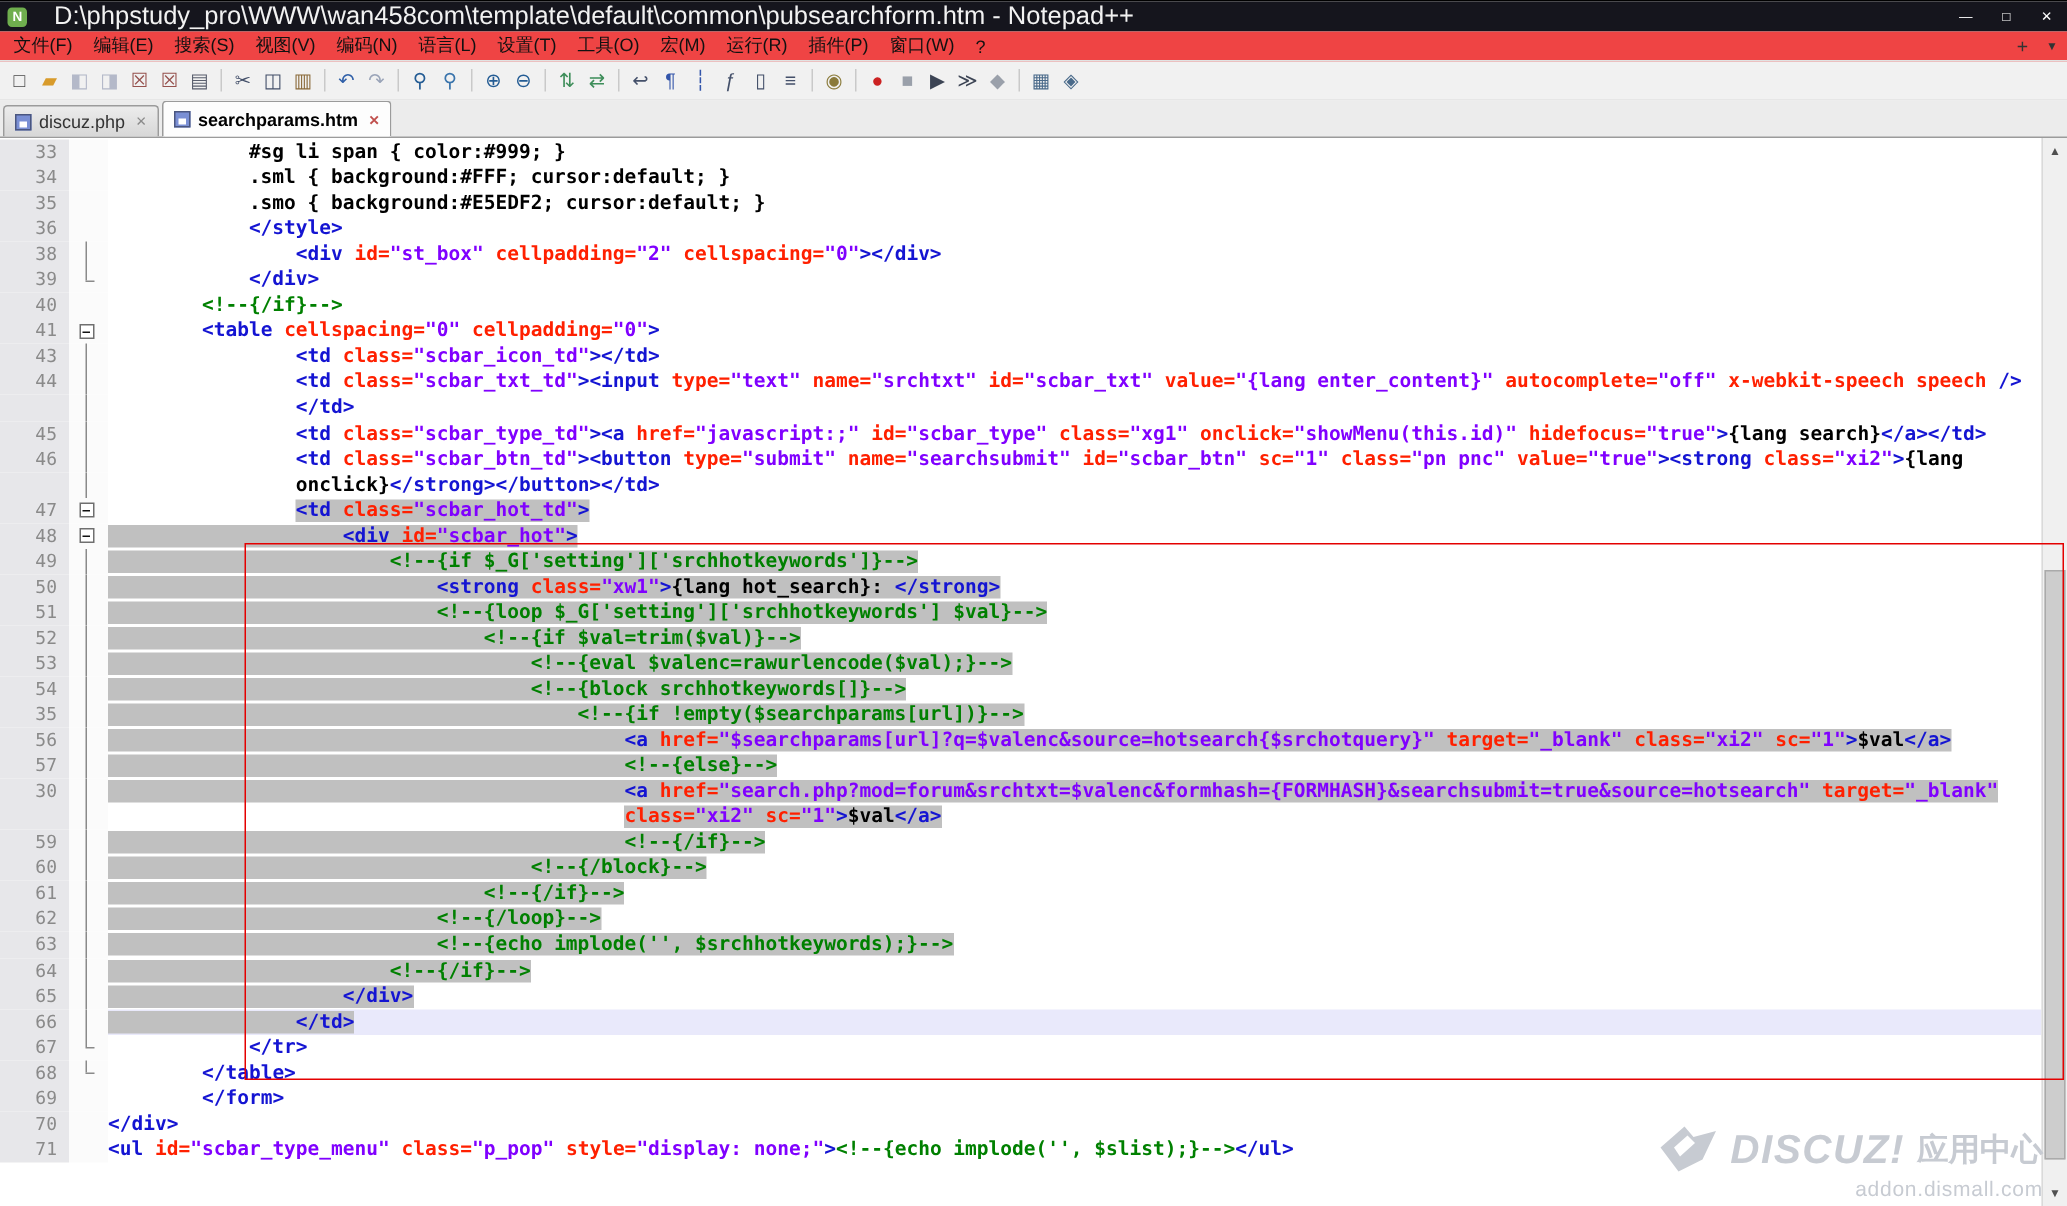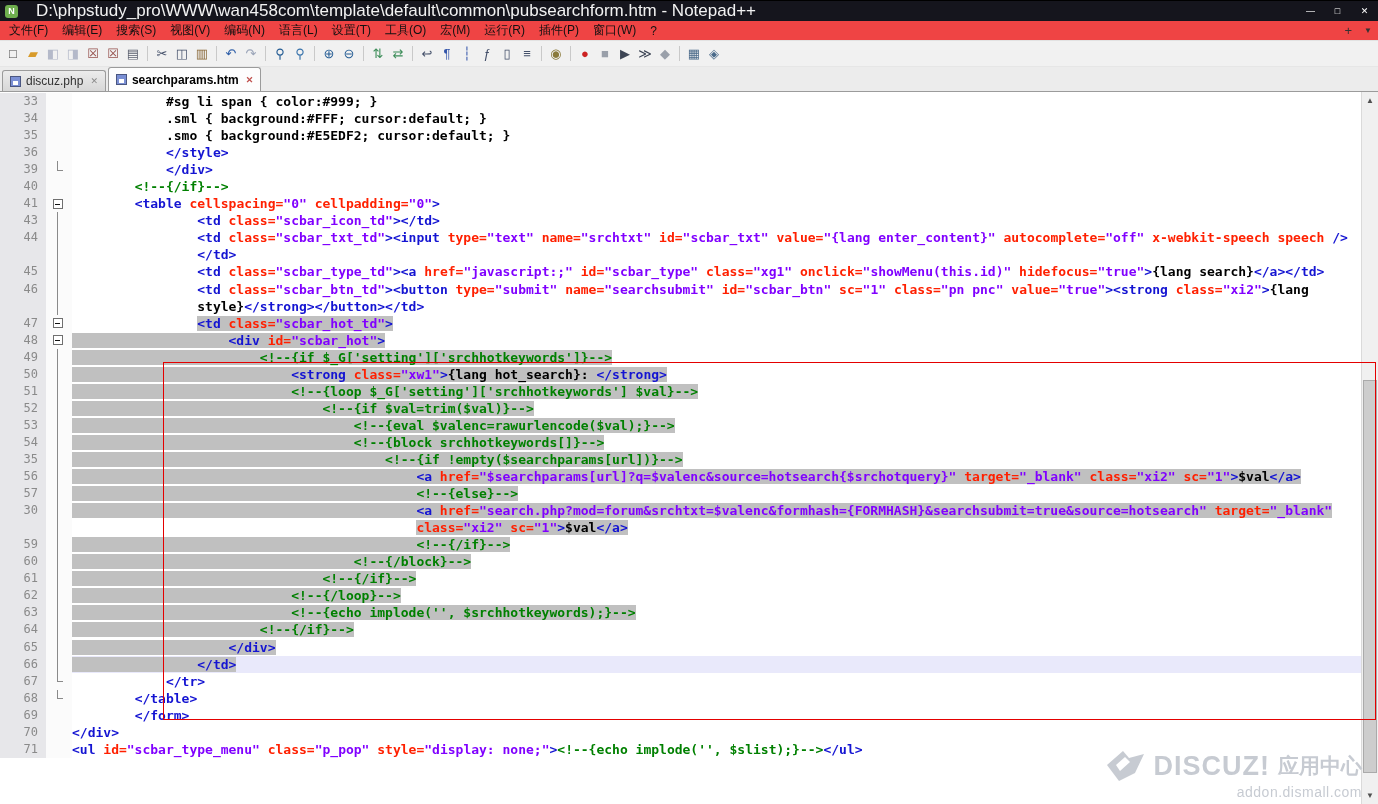--- a/index.html
+++ b/index.html
@@ -54,21 +54,21 @@
 .tk-tx{color:var(--c-txt)}
 
 .vscroll{flex:0 0 17px;background:#f0f0f0;border-left:1px solid #dadada;display:flex;flex-direction:column;z-index:1}
 .sarrow{height:17px;display:flex;align-items:center;justify-content:center;font-size:8px;color:#505050}
 .strack{flex:1;position:relative}
 .sthumb{position:absolute;left:1px;right:1px;top:40%;height:58%;background:#cdcdcd;border:1px solid #aaa}
 
 .redbox{position:absolute;left:163px;top:361px;width:1213px;height:358px;border:1px solid var(--c-red);z-index:6;pointer-events:none}
 .watermark{position:absolute;right:16px;bottom:4px;text-align:right;color:#c7cbd2;z-index:3}
 .wm-row{display:flex;align-items:center;justify-content:flex-end;gap:8px}
-.wm-brand{font-size:27px;font-weight:bold;letter-spacing:1px}
+.wm-brand{font-size:27px;font-weight:bold;font-style:italic;letter-spacing:1px}
 .wm-cn{font-size:21px;font-weight:bold}
 .wm-domain{font-size:14px;margin-top:1px;letter-spacing:.5px}
 </style>
 </head>
 <body>
 
 <div class="window">
 
   <div class="titlebar">
     <span class="applogo"></span>
@@ -239,20 +239,25 @@
           <span class="lnum">35</span>
           <span class="fcell"></span>
           <span class="codeln">            <span class="tk-tx">.smo { background:#E5EDF2; cursor:default; }</span></span>
         </div>
         <div class="row">
           <span class="lnum">36</span>
           <span class="fcell"></span>
           <span class="codeln">            <span class="tk-tg">&lt;/style&gt;</span></span>
         </div>
         <div class="row">
+          <span class="lnum">38</span>
+          <span class="fcell line"></span>
+          <span class="codeln">                <span class="tk-tg">&lt;div</span><span class="tk-at"> id=</span><span class="tk-vl">"st_box"</span><span class="tk-at"> cellpadding=</span><span class="tk-vl">"2"</span><span class="tk-at"> cellspacing=</span><span class="tk-vl">"0"</span><span class="tk-tg">&gt;&lt;/div&gt;</span></span>
+        </div>
+        <div class="row">
           <span class="lnum">39</span>
           <span class="fcell corner"></span>
           <span class="codeln">            <span class="tk-tg">&lt;/div&gt;</span></span>
         </div>
         <div class="row">
           <span class="lnum">40</span>
           <span class="fcell"></span>
           <span class="codeln">        <span class="tk-cm">&lt;!--{/if}--&gt;</span></span>
         </div>
         <div class="row">
@@ -281,21 +286,21 @@
           <span class="codeln">                <span class="tk-tg">&lt;td</span><span class="tk-at"> class=</span><span class="tk-vl">"scbar_type_td"</span><span class="tk-tg">&gt;&lt;a</span><span class="tk-at"> href=</span><span class="tk-vl">"javascript:;"</span><span class="tk-at"> id=</span><span class="tk-vl">"scbar_type"</span><span class="tk-at"> class=</span><span class="tk-vl">"xg1"</span><span class="tk-at"> onclick=</span><span class="tk-vl">"showMenu(this.id)"</span><span class="tk-at"> hidefocus=</span><span class="tk-vl">"true"</span><span class="tk-tg">&gt;</span><span class="tk-tx">{lang search}</span><span class="tk-tg">&lt;/a&gt;&lt;/td&gt;</span></span>
         </div>
         <div class="row">
           <span class="lnum">46</span>
           <span class="fcell line"></span>
           <span class="codeln">                <span class="tk-tg">&lt;td</span><span class="tk-at"> class=</span><span class="tk-vl">"scbar_btn_td"</span><span class="tk-tg">&gt;&lt;button</span><span class="tk-at"> type=</span><span class="tk-vl">"submit"</span><span class="tk-at"> name=</span><span class="tk-vl">"searchsubmit"</span><span class="tk-at"> id=</span><span class="tk-vl">"scbar_btn"</span><span class="tk-at"> sc=</span><span class="tk-vl">"1"</span><span class="tk-at"> class=</span><span class="tk-vl">"pn pnc"</span><span class="tk-at"> value=</span><span class="tk-vl">"true"</span><span class="tk-tg">&gt;&lt;strong</span><span class="tk-at"> class=</span><span class="tk-vl">"xi2"</span><span class="tk-tg">&gt;</span><span class="tk-tx">{lang </span></span>
         </div>
         <div class="row">
           <span class="lnum"></span>
           <span class="fcell line"></span>
-          <span class="codeln">                <span class="tk-tx">style}</span><span class="tk-tg">&lt;/strong&gt;&lt;/button&gt;&lt;/td&gt;</span></span>
+          <span class="codeln">                <span class="tk-tx">onclick}</span><span class="tk-tg">&lt;/strong&gt;&lt;/button&gt;&lt;/td&gt;</span></span>
         </div>
         <div class="row">
           <span class="lnum">47</span>
           <span class="fcell box"></span>
           <span class="codeln">                <span class="selbg"><span class="tk-tg">&lt;td</span><span class="tk-at"> class=</span><span class="tk-vl">"scbar_hot_td"</span><span class="tk-tg">&gt;</span></span></span>
         </div>
         <div class="row">
           <span class="lnum">48</span>
           <span class="fcell box"></span>
           <span class="codeln"><span class="selbg">                    <span class="tk-tg">&lt;div</span><span class="tk-at"> id=</span><span class="tk-vl">"scbar_hot"</span><span class="tk-tg">&gt;</span></span></span>

